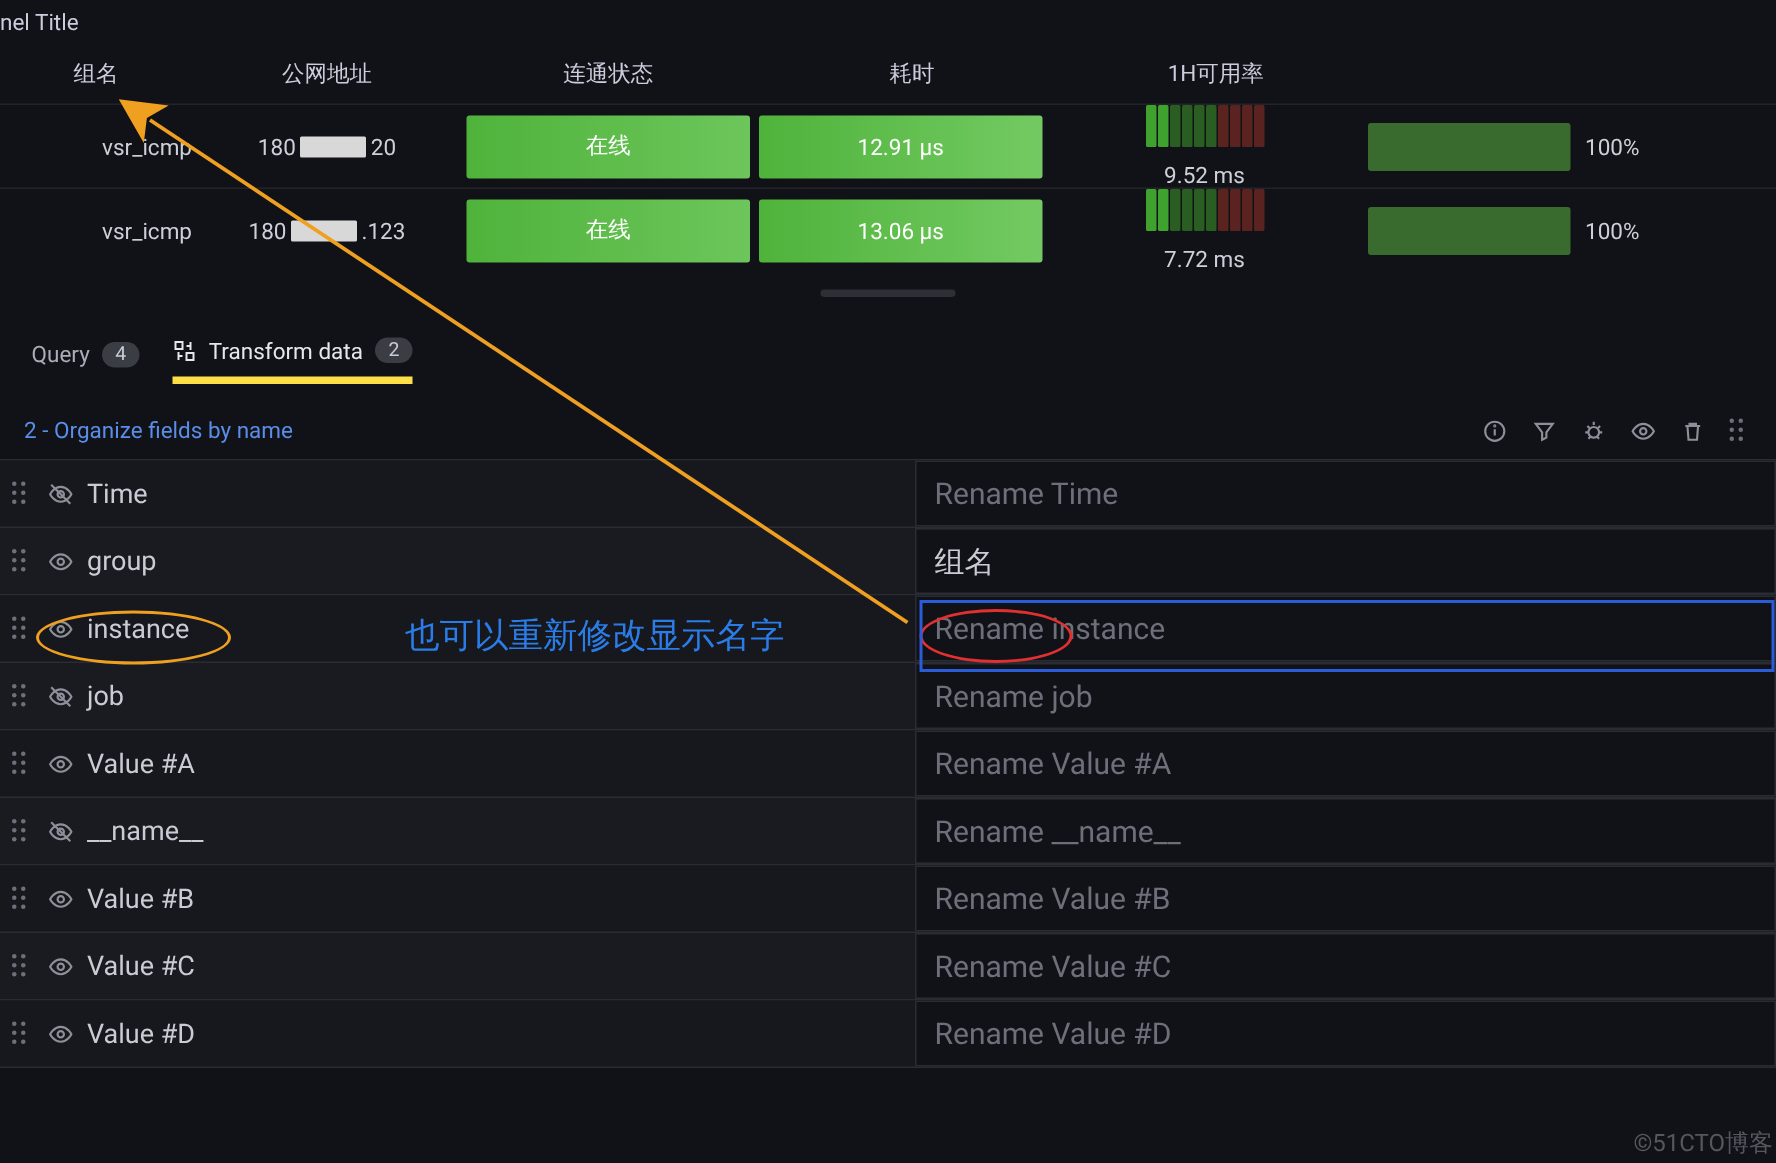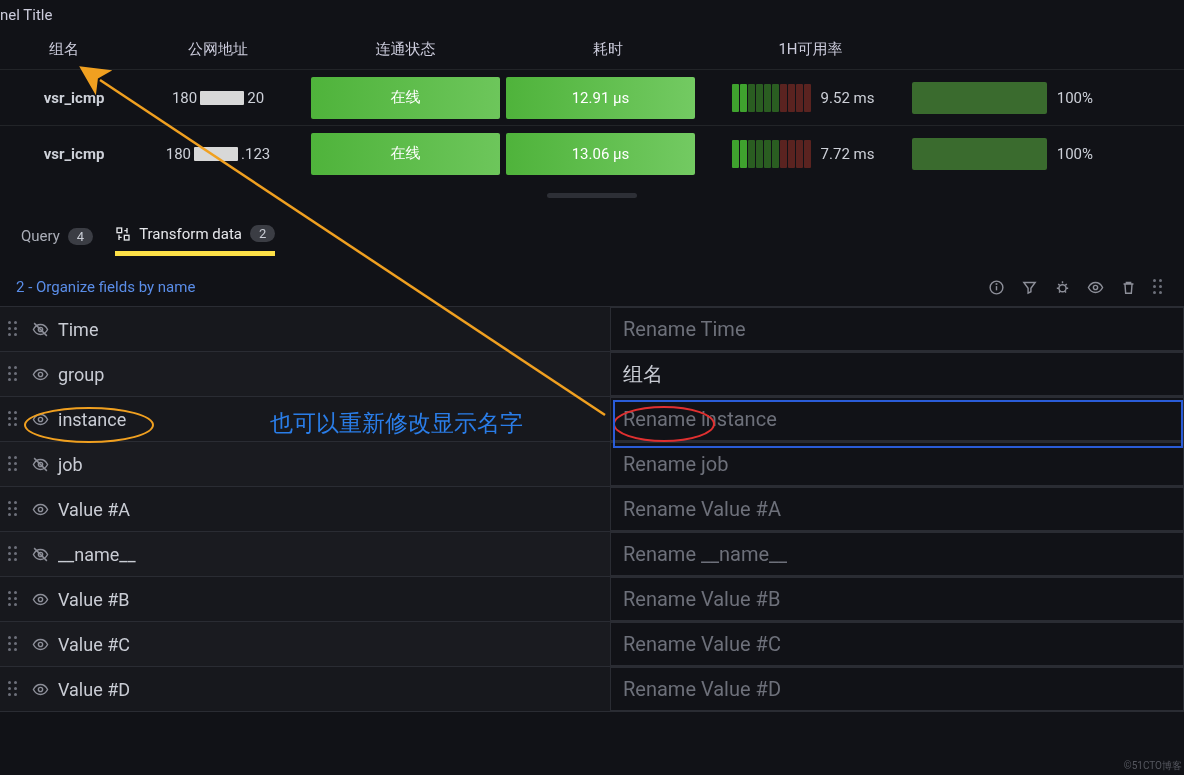--- a/index.html
+++ b/index.html
@@ -12,26 +12,26 @@
 .th { text-align: center; color: #ccccdc; font-size: 15px; }
 .th1 { width: 128px; }
 .th2 { width: 180px; }
 .th3 { width: 195px; }
 .th4 { width: 195px; }
 .th5 { width: 210px; }
 .th6 { width: 195px; }
 
 .table-row { display: flex; align-items: center; height: 56px; border-top: 1px solid #222428; }
 .td { text-align: center; font-size: 15px; color: #cdd0d8; }
-.td1 { width: 128px; padding-left: 20px; text-align: center; font-weight: bold; }
+.td1 { width: 128px; padding-left: 20px; text-align: right; }
 .td2 { width: 180px; display: flex; justify-content: center; align-items: center; gap: 3px; }
 .redacted { display: inline-block; width: 44px; height: 14px; background: #d8d8d8; border-radius: 1px; }
 .td3 { width: 195px; padding: 0 3px; }
 .td4 { width: 195px; padding: 0 3px; }
-.td5 { width: 210px; display: flex; align-items: center; justify-content: center; gap: 10px; }
+.td5 { width: 210px; display: flex; align-items: center; gap: 10px; flex-direction: column; }
 .td6 { width: 195px; display: flex; align-items: center; justify-content: flex-end; gap: 10px; padding-right: 10px; }
 
 .cell-green { background: linear-gradient(to right, #4fb33b, #6dc65b); color: #fff; height: 42px; display: flex; align-items: center; justify-content: center; border-radius: 2px; }
 .cell-green2 { background: linear-gradient(to right, #4fb33b, #73ca62); color: #fff; height: 42px; display: flex; align-items: center; justify-content: center; border-radius: 2px; }
 .bars { display: flex; gap: 1px; }
 .bar { width: 7px; height: 28px; border-radius: 1px; }
 .bar-green { background: #3fa22e; }
 .bar-green-d { background: #2a5d21; }
 .bar-red-d { background: #5a2320; }
 .green-box { width: 135px; height: 32px; background: #3a6b2e; border-radius: 2px; }
@@ -60,21 +60,21 @@
 .field-name { flex: 0 0 556px; padding-left: 4px; color: #c9ccd4; font-size: 18px; position: relative; }
 .rename-input { flex: 1; height: 100%; background: #111217; border: 1px solid #2a2c33; border-left: 1px solid #2a2c33; padding: 0 12px; color: #c9ccd4; font-size: 20px; outline: none; }
 .rename-input::placeholder { color: #6d707a; }
 
 .circle-annotation { position: absolute; border: 2px solid #f0a020; border-radius: 50%; pointer-events: none; }
 .ellipse1 { left: 24px; top: 407px; width: 130px; height: 36px; }
 .ellipse2 { position: absolute; border: 2px solid #e03030; border-radius: 50%; left: 613px; top: 406px; width: 102px; height: 36px; pointer-events: none; }
 .blue-box { position: absolute; border: 2px solid #2a5cd8; left: 613px; top: 400px; width: 570px; height: 48px; pointer-events: none; }
 .blue-text { position: absolute; color: #2a7de8; font-size: 23px; font-weight: 500; }
 .arrow-svg { position: absolute; left: 0; top: 0; pointer-events: none; }
-.watermark { position: absolute; right: 2px; bottom: 2px; font-size: 10px; color: #55575f; }
+.watermark { position: absolute; right: 2px; bottom: 2px; font-size: 16px; color: #55575f; }
 </style>
 </head>
 <body>
 
 <div class="panel-title">nel Title</div>
 
 <div class="table-panel">
   <div class="table-header">
     <div class="th th1">组名</div>
     <div class="th th2">公网地址</div>

